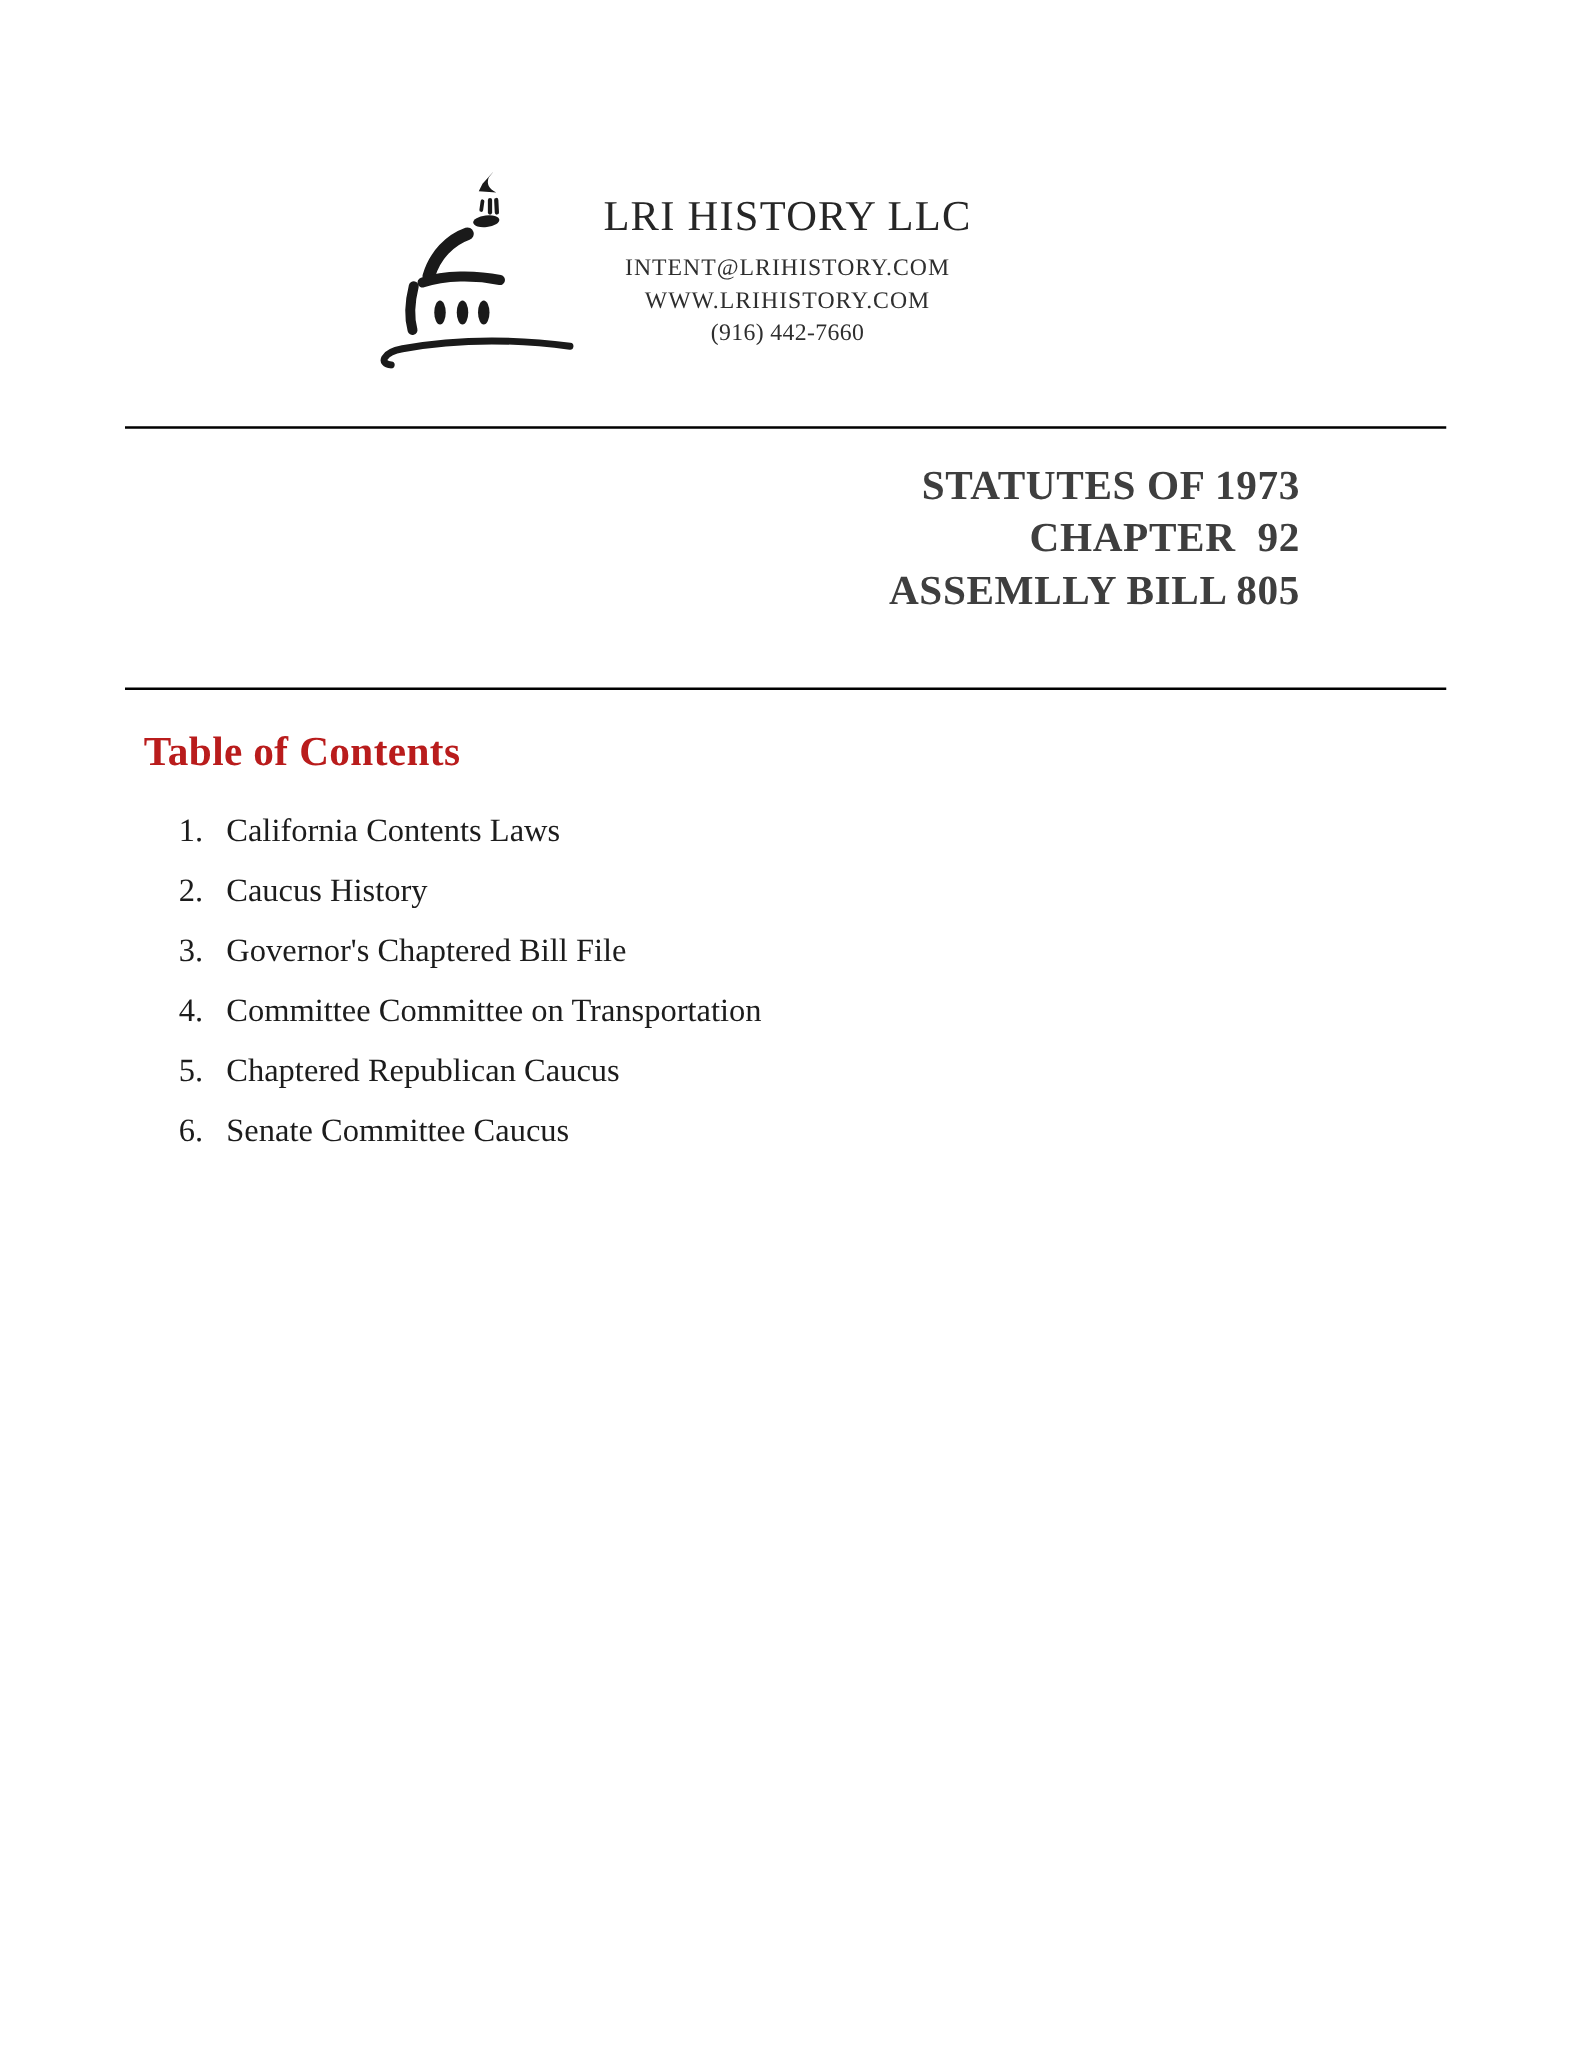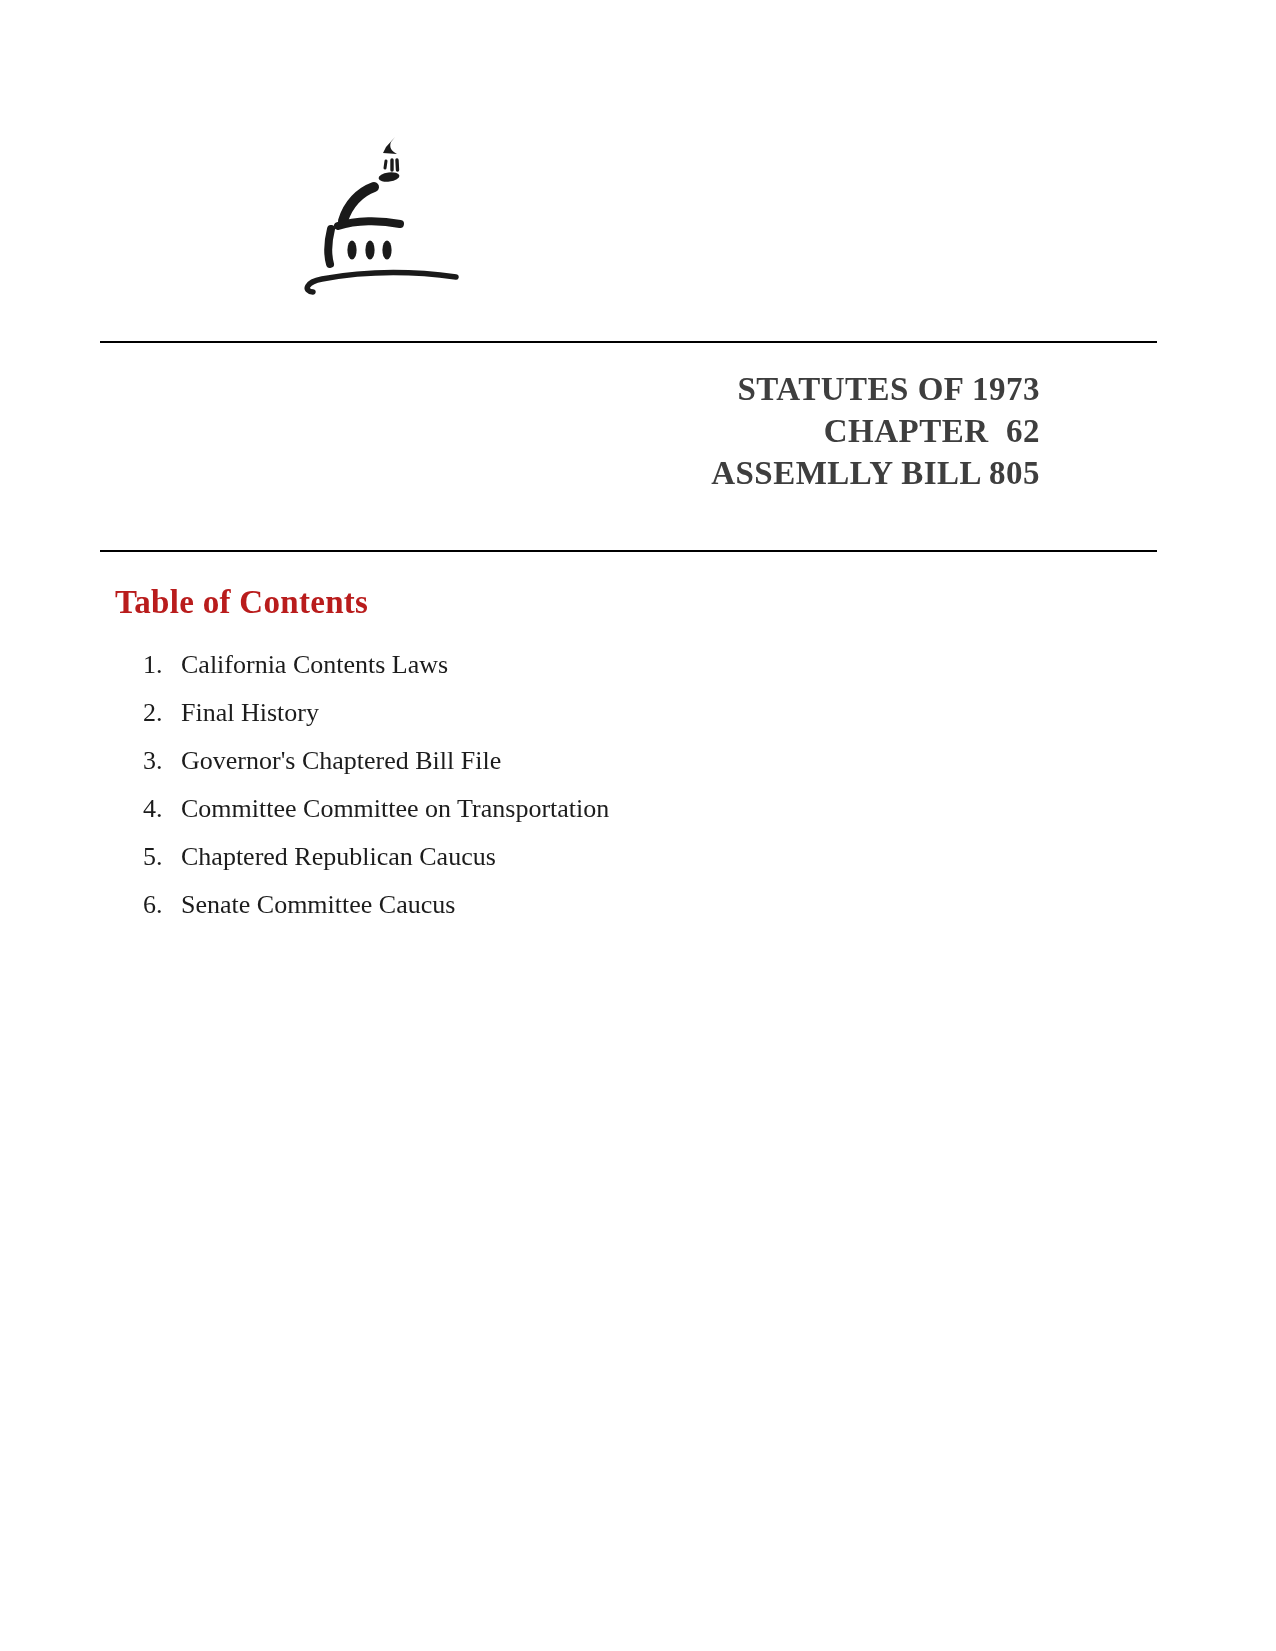--- a/index.html
+++ b/index.html
@@ -123,42 +123,48 @@
 
       <path d="M41,104 C38,116 37,128 40,139" stroke-width="8"></path>
 
       <ellipse cx="62" cy="125" rx="4.6" ry="9.6" fill="#1a1a1a" stroke="none"></ellipse>
       <ellipse cx="80" cy="125" rx="4.6" ry="9.6" fill="#1a1a1a" stroke="none"></ellipse>
       <ellipse cx="97" cy="125" rx="4.6" ry="9.6" fill="#1a1a1a" stroke="none"></ellipse>
 
       <path d="M23,167 C13,166 16,157 32,154 C80,145 130,147 166,152" stroke-width="5.5"></path>
     </svg>
 
+    <div class="header-text">
+      <div class="company-name">LRI HISTORY LLC</div>
+      <div class="contact-line first">INTENT@LRIHISTORY.COM</div>
+      <div class="contact-line">WWW.LRIHISTORY.COM</div>
+      <div class="phone-line">(916) 442-7660</div>
+    </div>
   </div>
 
   <hr class="rule top">
 
   <div class="title-block">
     <div class="title-line">STATUTES OF 1973</div>
-    <div class="title-line">CHAPTER  62</div>
+    <div class="title-line">CHAPTER  92</div>
     <div class="title-line">ASSEMLLY BILL 805</div>
   </div>
 
   <hr class="rule mid">
 
   <h1 class="toc-heading">Table of Contents</h1>
 
   <ol class="toc-list">
     <li class="toc-item">
       <span class="toc-number">1.</span>
       <span class="toc-label">California Contents Laws</span>
     </li>
     <li class="toc-item">
       <span class="toc-number">2.</span>
-      <span class="toc-label">Final History</span>
+      <span class="toc-label">Caucus History</span>
     </li>
     <li class="toc-item">
       <span class="toc-number">3.</span>
       <span class="toc-label">Governor's Chaptered Bill File</span>
     </li>
     <li class="toc-item">
       <span class="toc-number">4.</span>
       <span class="toc-label">Committee Committee on Transportation</span>
     </li>
     <li class="toc-item">

